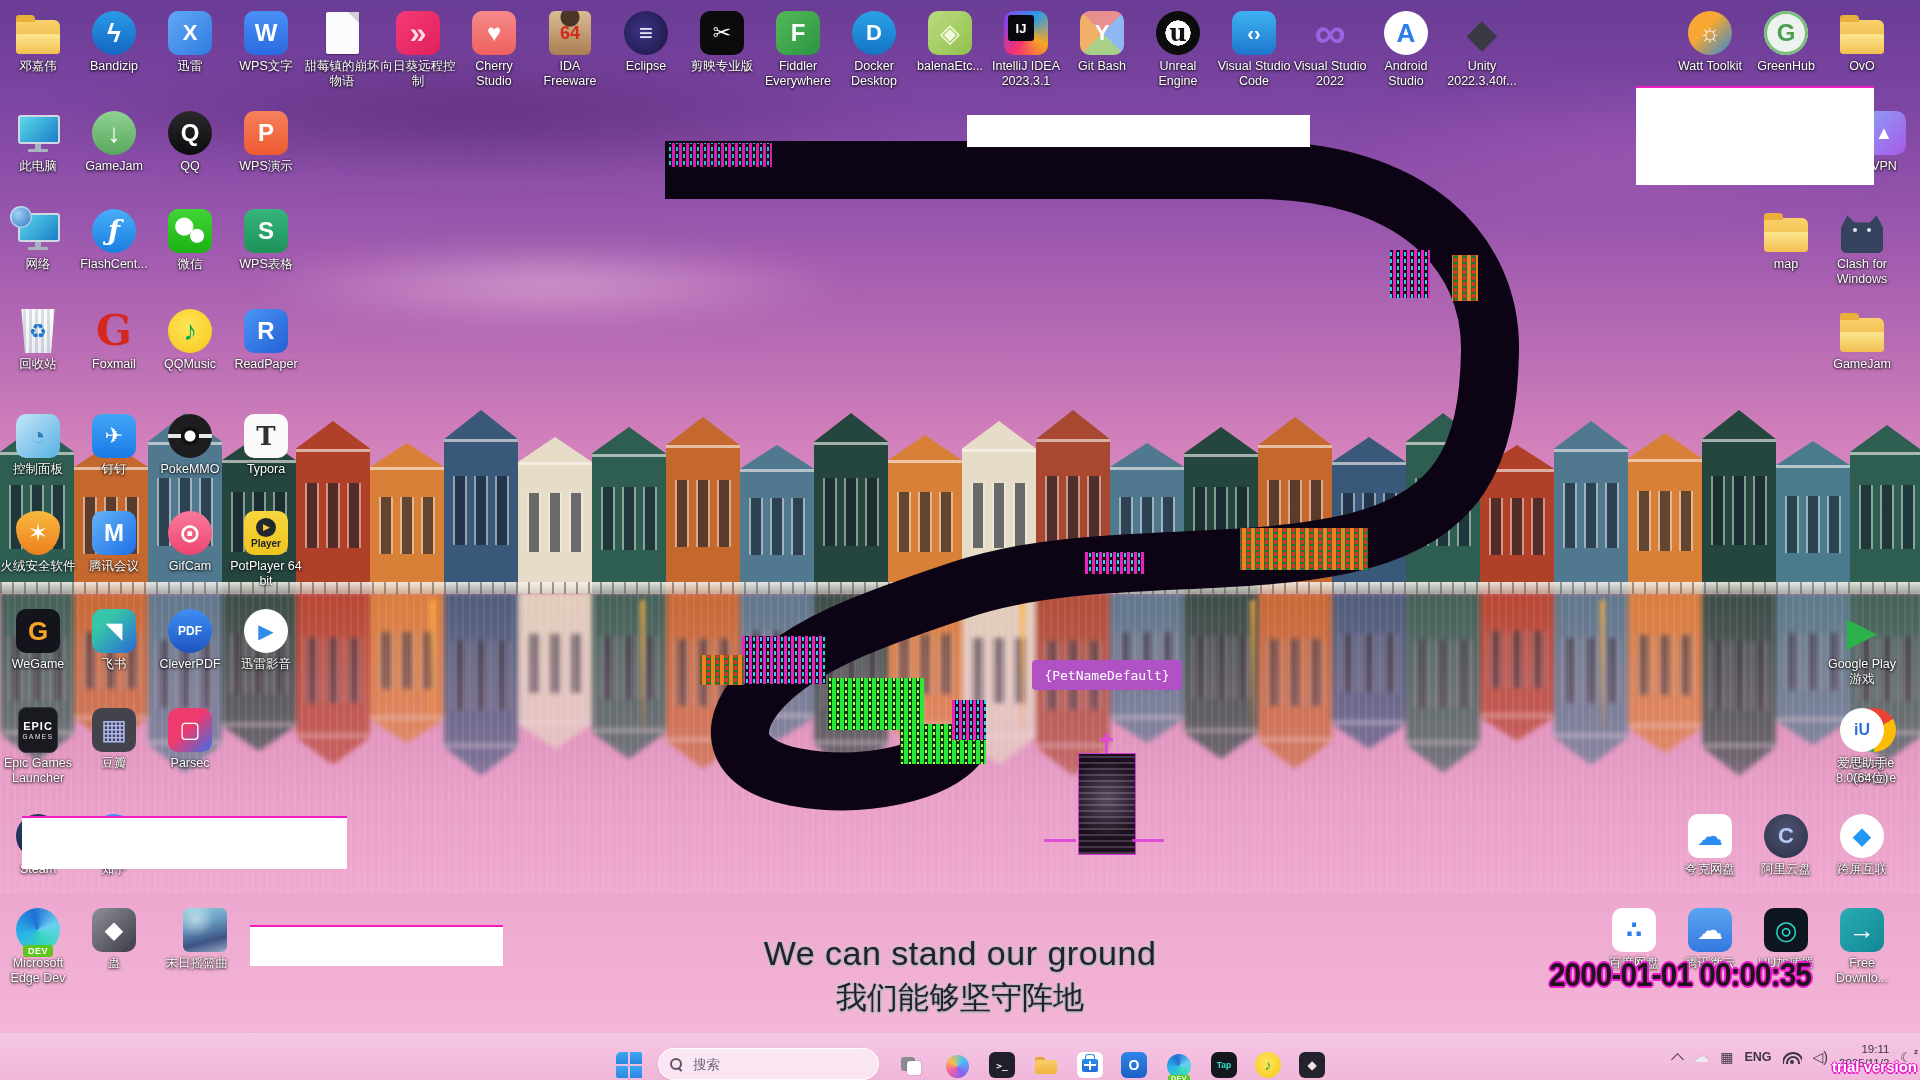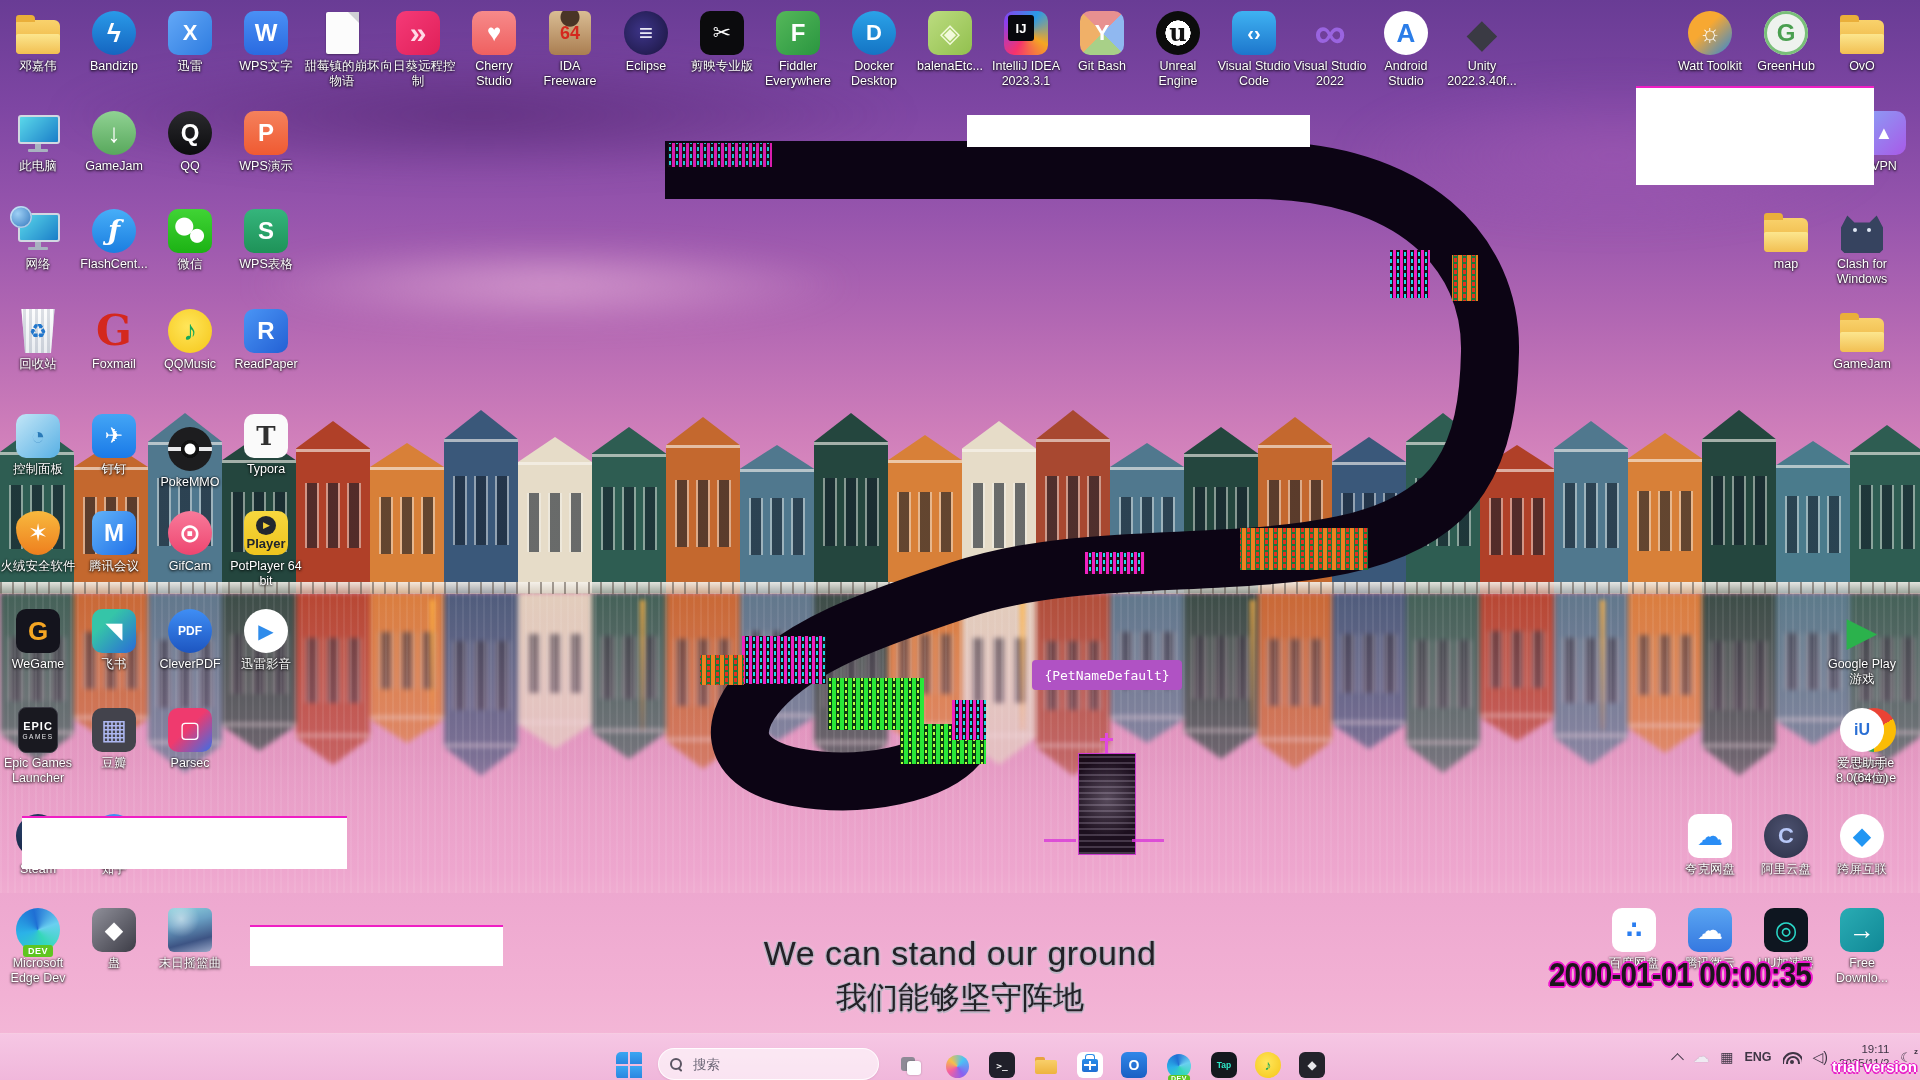--- a/index.html
+++ b/index.html
@@ -85,21 +85,21 @@
   .k-poke{width:44px;height:44px;border-radius:50%;background:
     radial-gradient(circle at 50% 50%,#fff 0 5px,#111 6px 9px,transparent 9px),
     linear-gradient(180deg,#1d1d1f 0 45%,#e8e8ea 45% 55%,#1d1d1f 55%);}
   .ijchip{position:absolute;left:4px;top:4px;width:26px;height:26px;background:#07080d;color:#fff;font-weight:bold;font-size:13px;
     display:flex;align-items:center;justify-content:center;border-radius:3px;}
   .k-clash{width:42px;height:40px;margin-top:4px;background:#36435f;display:flex;align-items:center;justify-content:center;
     clip-path:polygon(0 36%,15% 6%,32% 24%,68% 24%,85% 6%,100% 36%,100% 92%,92% 100%,8% 100%,0 92%);}
   .k-clash .eyes{display:block;width:4px;height:4px;background:#dfe8f5;border-radius:50%;box-shadow:14px 0 #dfe8f5;margin:-6px 14px 0 0;}
   .k-pot{flex-direction:column;gap:1px;background:linear-gradient(180deg,#f7d73e,#eec41e);}
   .pot-play{width:19px;height:19px;border-radius:50%;background:#23272f;color:#f5d13a;font-size:9px;display:flex;align-items:center;justify-content:center;padding-left:1px;}
-  .pot-sub{font-size:13px;font-weight:bold;color:#20242c;}
+  .pot-sub{font-size:10px;font-weight:bold;color:#20242c;}
   
   .censor{position:absolute;background:#fff;z-index:40;}
   .censor.accent{border-top:2px solid #ef1ec4;}
   
   .petchip{position:absolute;left:1032px;top:660px;width:150px;height:30px;z-index:45;border-radius:4px;
     display:flex;align-items:center;justify-content:center;color:#fff;font-size:13px;
     font-family:"DejaVu Sans Mono","Liberation Mono",monospace;}
   .lyrics{position:absolute;left:660px;top:934px;width:600px;text-align:center;z-index:45;color:#232127;}
   .lyr1{font-size:34px;letter-spacing:.5px;}
   .lyr2{font-size:31px;margin-top:4px;}
@@ -589,21 +589,21 @@
         <div class="dlabel">控制面板</div>
       </div>
       <div class="cell" style="left: 76px; top: 413px;">
         <div class="art">
           <div class="glyphbox" style="background: linear-gradient(rgb(67, 165, 245), rgb(26, 122, 232));">
             <span class="g" style="color: rgb(255, 255, 255); font-size: 22px;">✈</span>
           </div>
         </div>
         <div class="dlabel">钉钉</div>
       </div>
-      <div class="cell" style="left: 152px; top: 426px;">
+      <div class="cell" style="left: 152px; top: 413px;">
         <div class="art">
           <div class="k-poke"></div>
         </div>
         <div class="dlabel">PokeMMO</div>
       </div>
       <div class="cell" style="left: 228px; top: 413px;">
         <div class="art">
           <div class="glyphbox" style="background: rgb(250, 250, 250);">
             <span class="g" style="color: rgb(48, 48, 48); font-size: 26px; font-family: &quot;DejaVu Serif&quot;, &quot;Liberation Serif&quot;, serif;">T</span>
           </div>
@@ -770,21 +770,21 @@
         <div class="dlabel">Microsoft Edge Dev</div>
       </div>
       <div class="cell" style="left: 76px; top: 907px;">
         <div class="art">
           <div class="glyphbox" style="background: linear-gradient(135deg, rgb(144, 144, 154), rgb(60, 60, 70));">
             <span class="g" style="color: rgb(255, 255, 255); font-size: 24px;">◆</span>
           </div>
         </div>
         <div class="dlabel">蛊</div>
       </div>
-      <div class="cell" style="left: 152px; top: 907px;">
+      <div class="cell" style="left: 152px; top: 907px; align-items: flex-end;">
         <div class="art">
           <div class="k-img"></div>
         </div>
         <div class="dlabel">末日摇篮曲</div>
       </div>
       <div class="cell" style="left: 1596px; top: 907px;">
         <div class="art">
           <div class="glyphbox" style="background: rgb(255, 255, 255);">
             <span class="g" style="color: rgb(42, 125, 240); font-size: 24px;">∴</span>
           </div>

